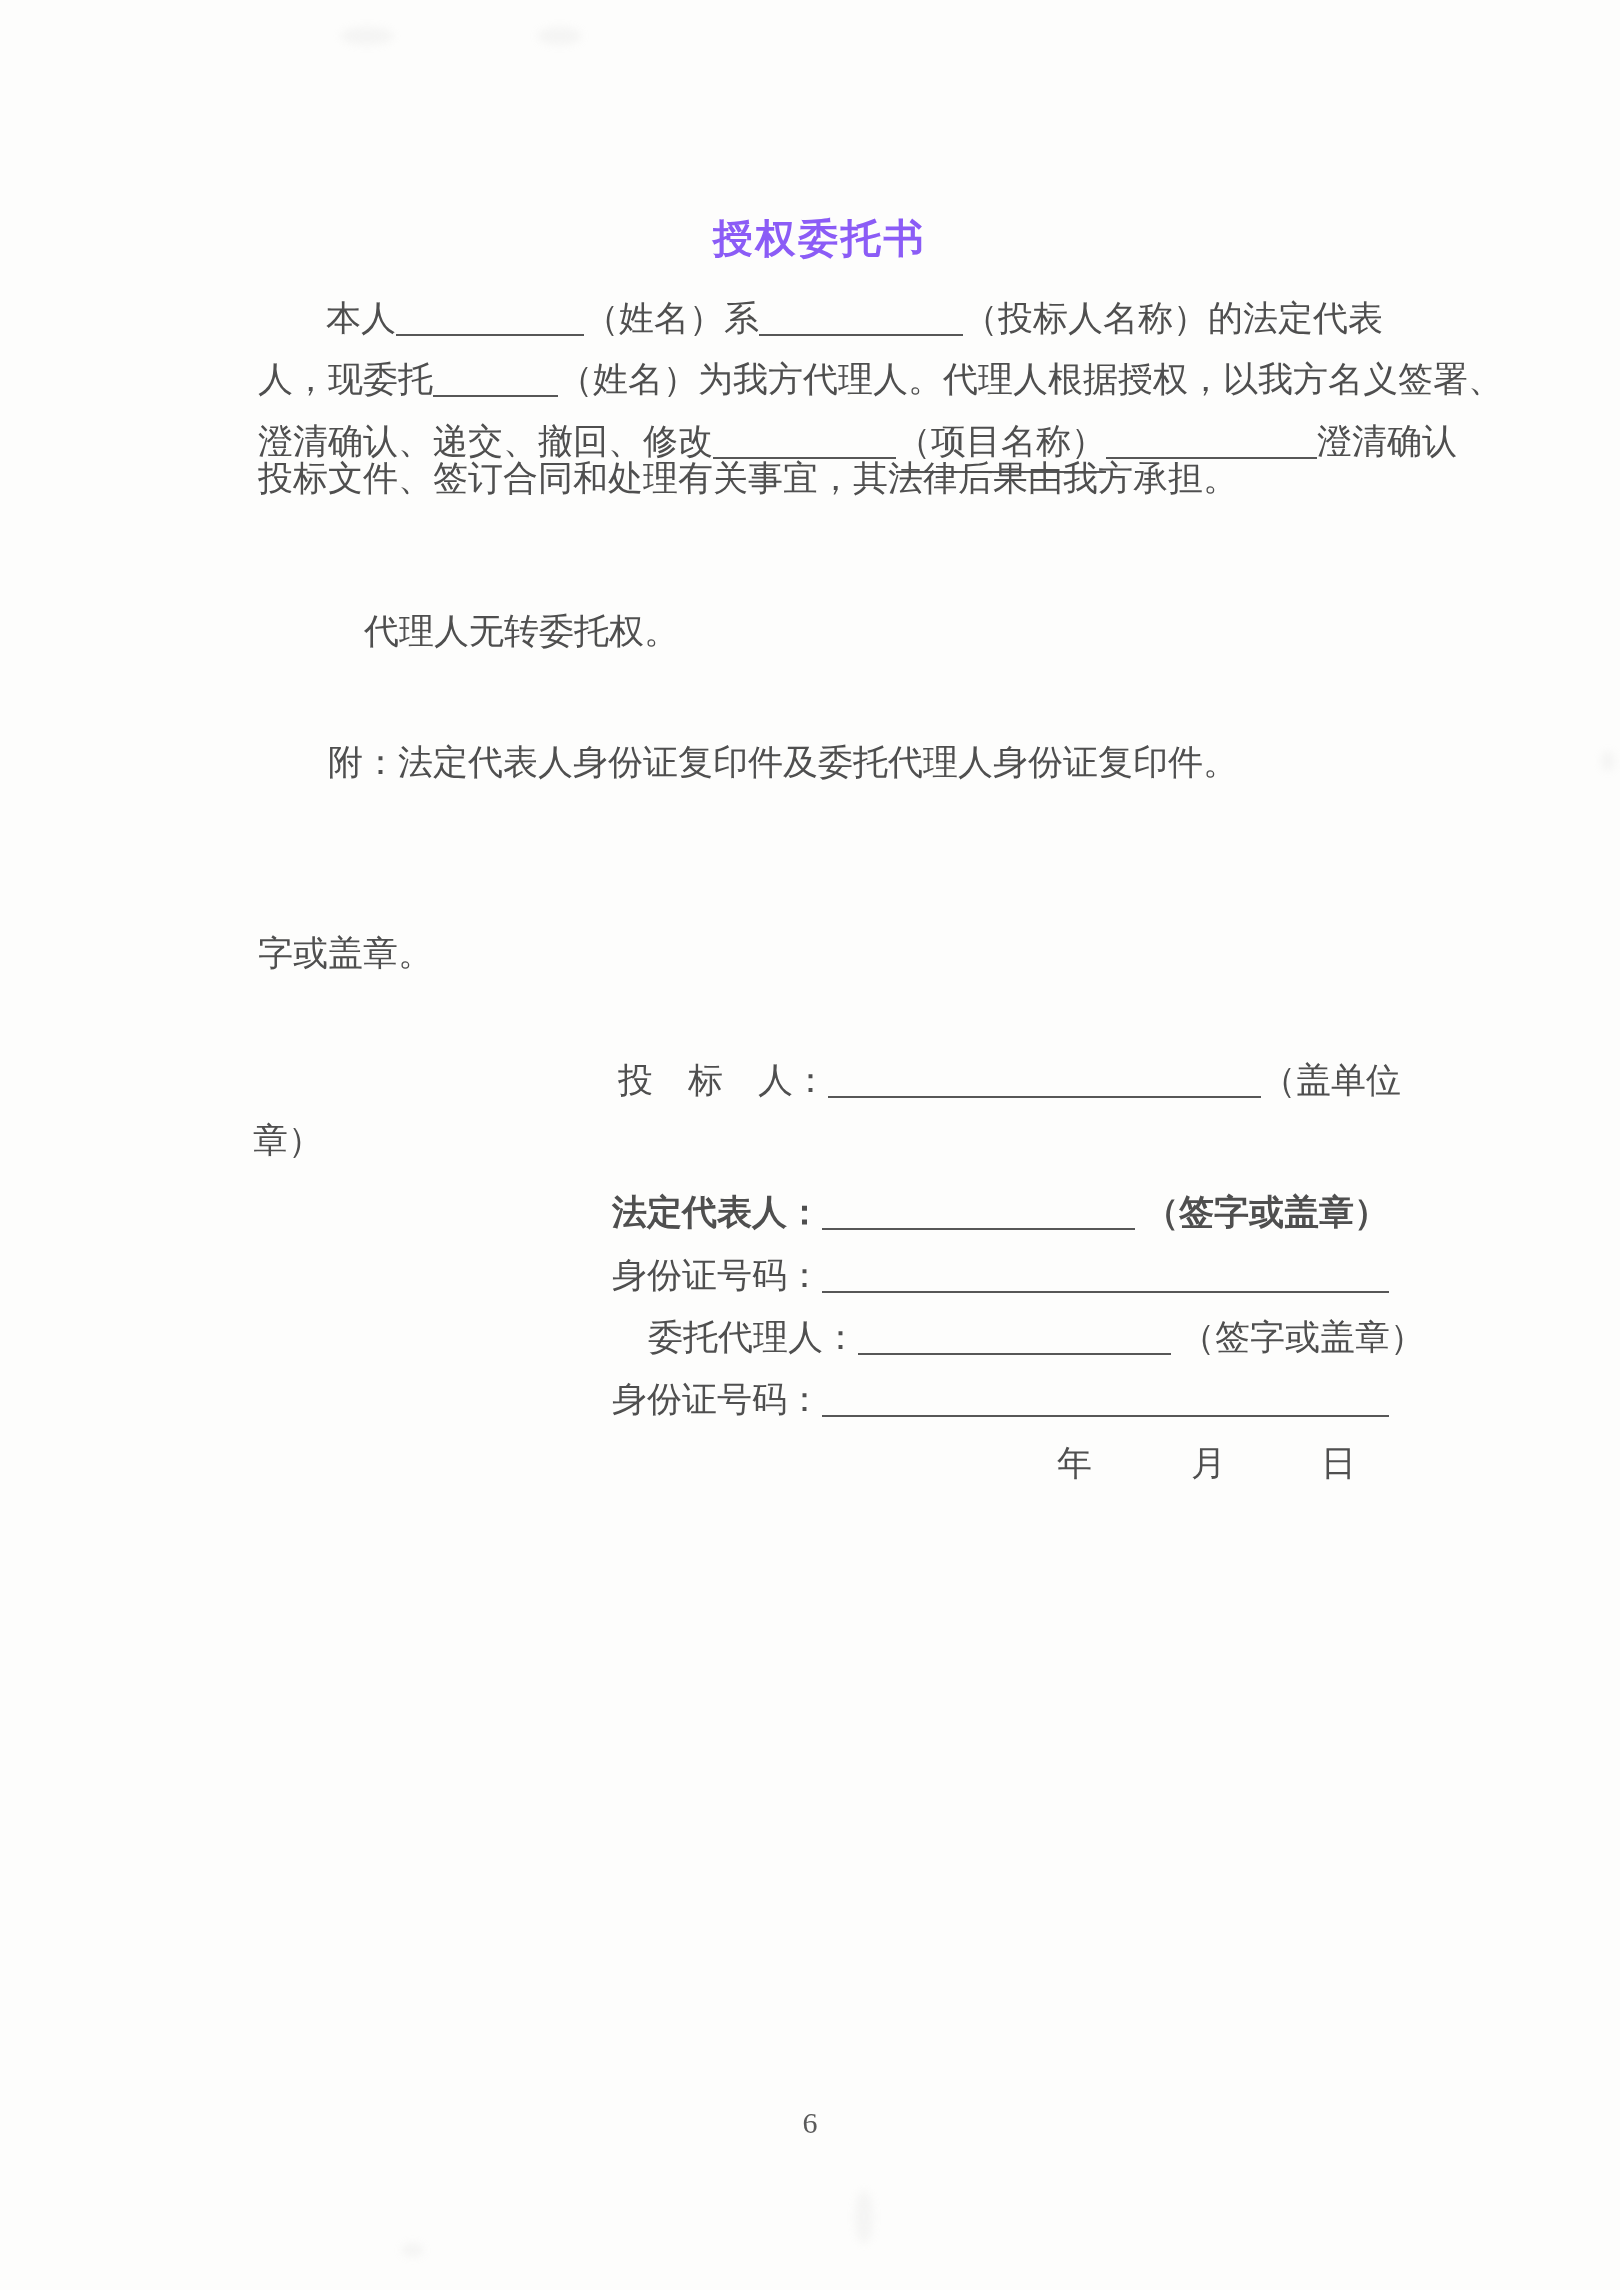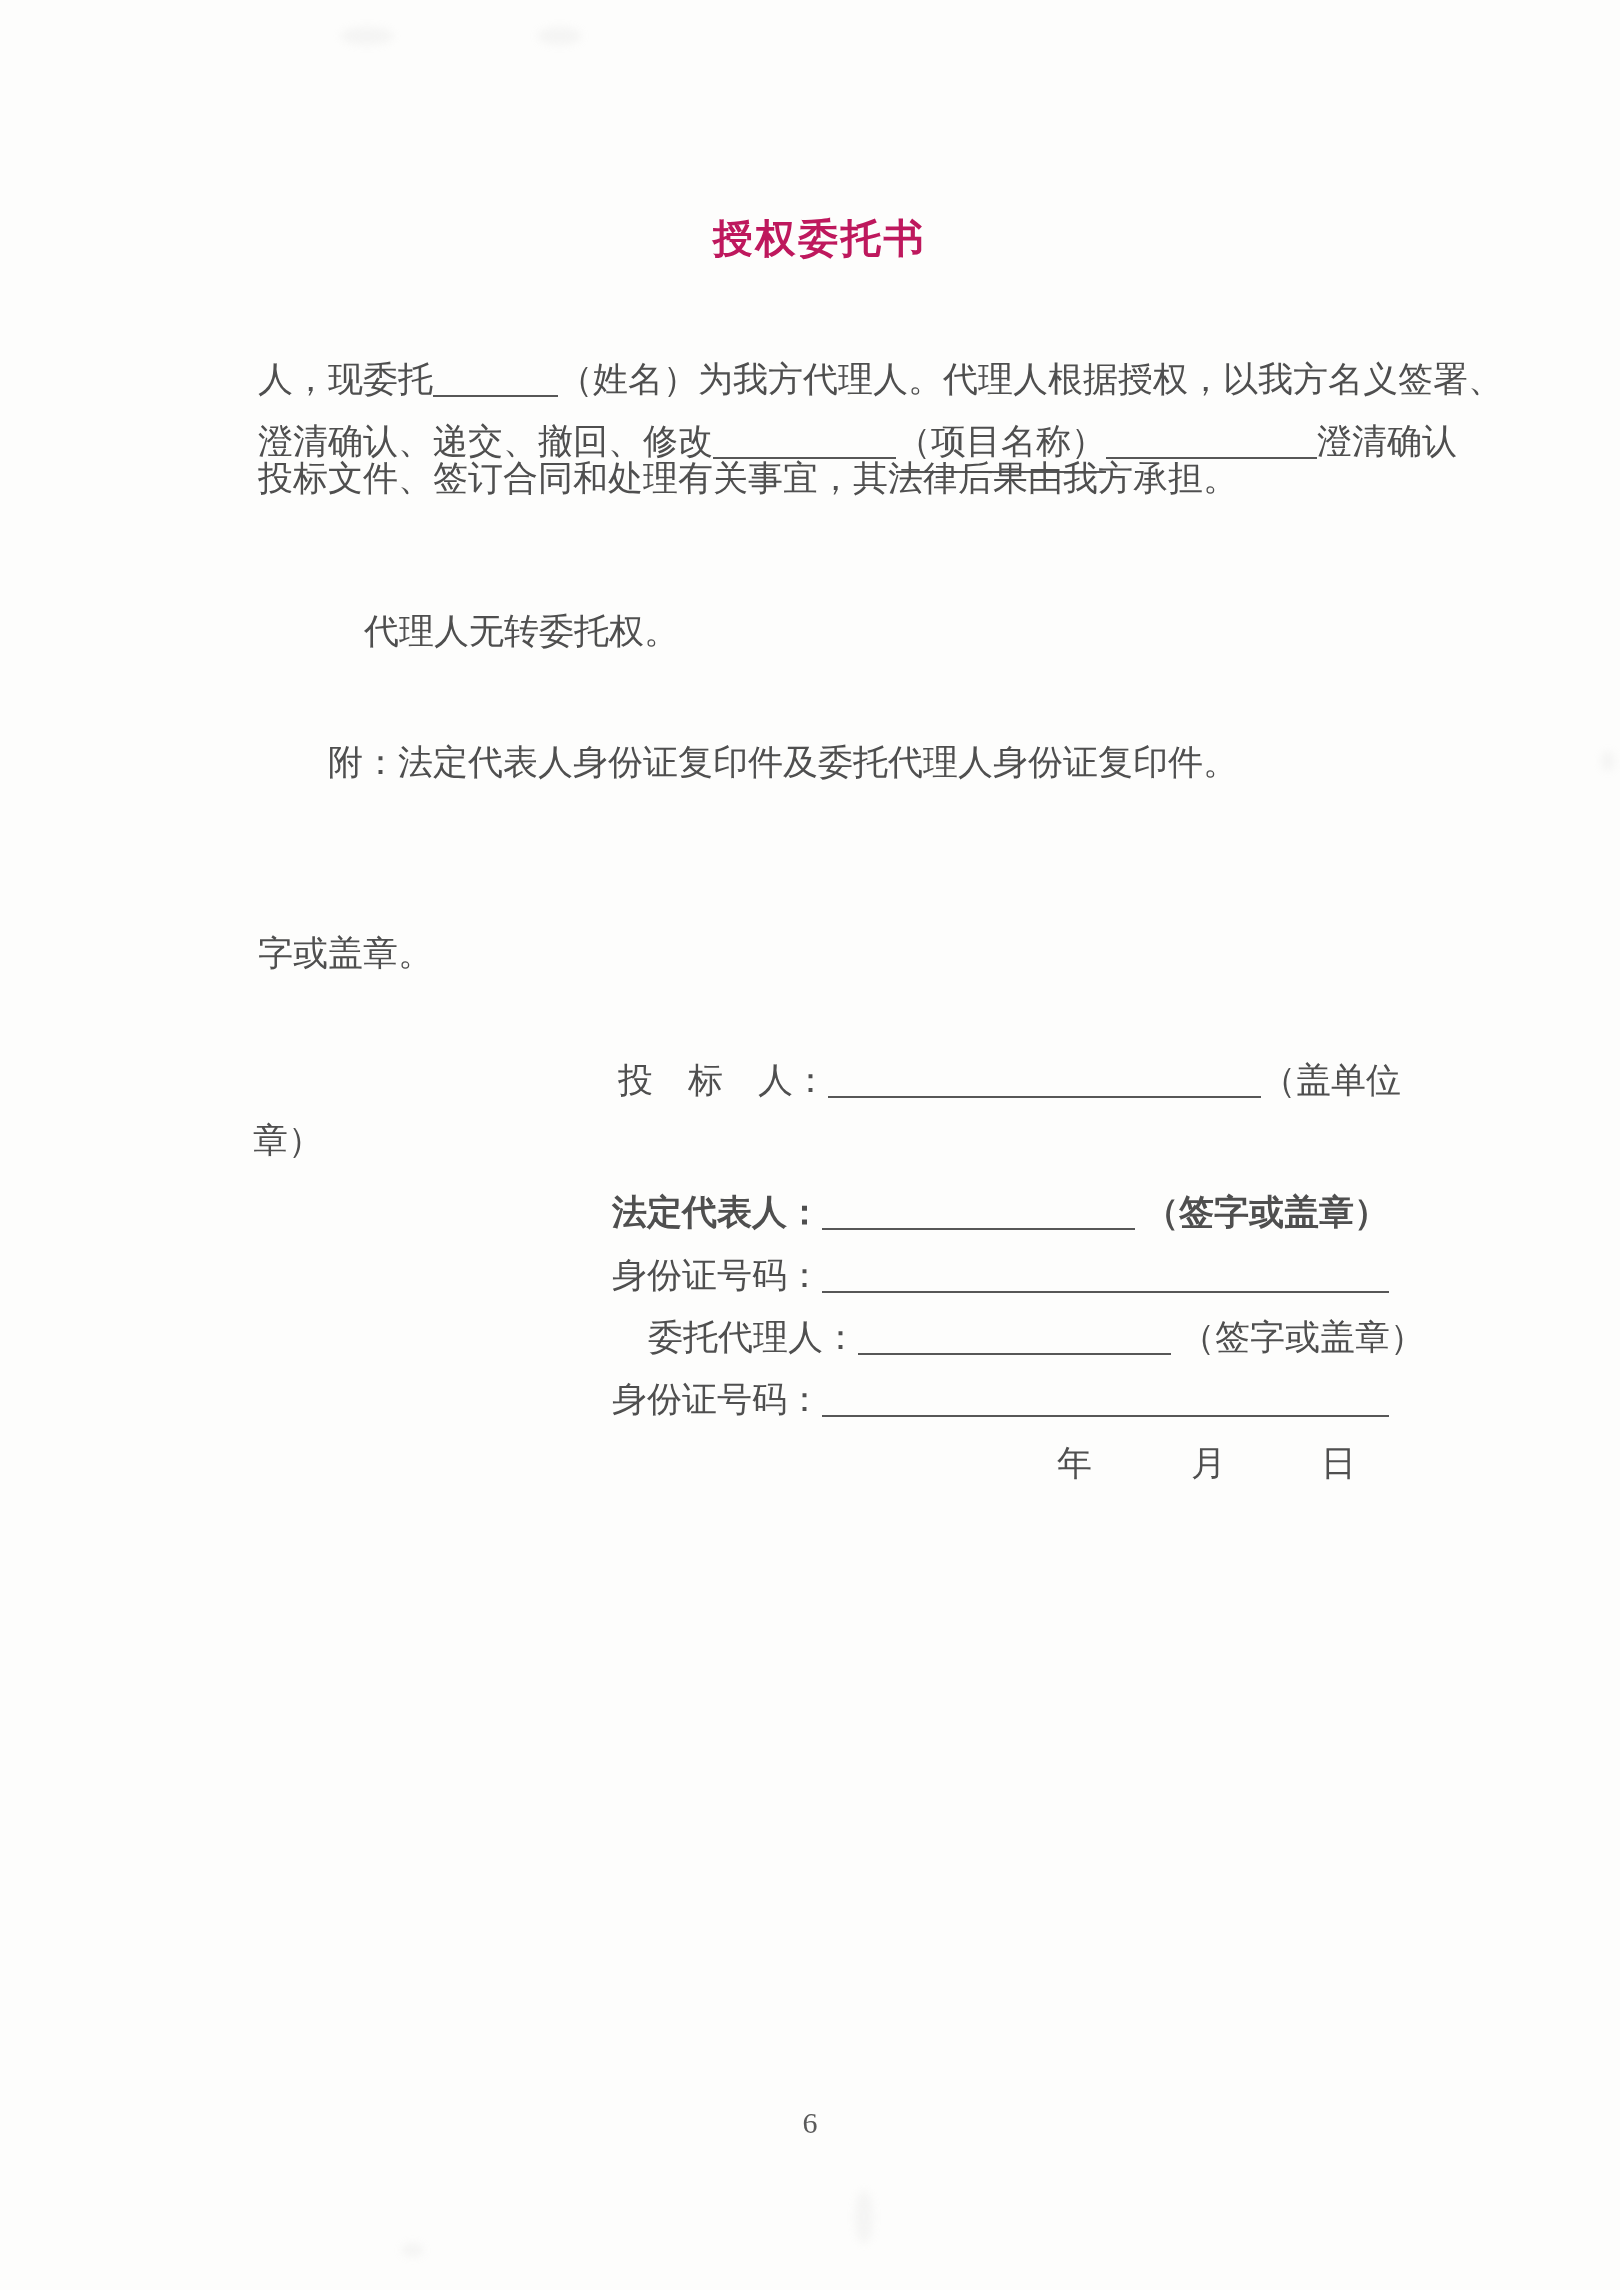--- a/index.html
+++ b/index.html
@@ -7,21 +7,21 @@
     position:relative;
     width:1620px;height:2291px;
     background:#fdfdfc;
     font-family:"Liberation Serif","DejaVu Serif",serif;
     color:#4f4f4f;
     overflow:hidden;
   }
   .doc-title{
     position:absolute;left:258px;top:211px;width:1123px;
     text-align:center;
-    font-size:40px;font-weight:700;letter-spacing:2.7px;color:#be185d;
+    font-size:40px;font-weight:700;letter-spacing:2.7px;color:#8b5cf6;
   }
   .line{
     position:absolute;
     font-size:35px;line-height:45px;white-space:nowrap;
   }
   .tight{letter-spacing:-3.1px;}
   .blank{
     display:inline-block;
     height:0.92em;
     border-bottom:2.7px solid #575757;
@@ -48,20 +48,23 @@
 <div class="page">
 
   <div class="smudge" style="left:340px;top:27px;width:54px;height:18px;"></div>
   <div class="smudge" style="left:537px;top:27px;width:45px;height:18px;"></div>
   <div class="smudge" style="left:1601px;top:751px;width:14.3px;height:19.7px;"></div>
   <div class="smudge" style="left:855px;top:2190px;width:18px;height:54px;"></div>
   <div class="smudge" style="left:401px;top:2243px;width:23px;height:14.3px;"></div>
 
   <div class="doc-title">授权委托书</div>
 
+  <div class="line" style="left:326px;top:296px;">
+    <span>本人</span><span class="blank" style="width:188px;"></span><span>（姓名）系</span><span class="blank" style="width:204px;"></span><span>（投标人名称）的法定代表</span>
+  </div>
 
   <div class="line" style="left:258px;top:357px;">
     <span>人，现委托</span><span class="blank" style="width:125px;"></span><span>（姓名）为我方代理人。代理人根据授权，以我方名义签署、</span>
   </div>
 
   <div class="line" style="left:258px;top:419px;">
     <span>澄清确认、递交、撤回、修改</span><span class="blank" style="width:183px;"></span><span class="utext">（项目名称）</span><span class="blank" style="width:211px;"></span><span>澄清确认</span>
   </div>
 
   <div class="line" style="left:258px;top:456px;">

